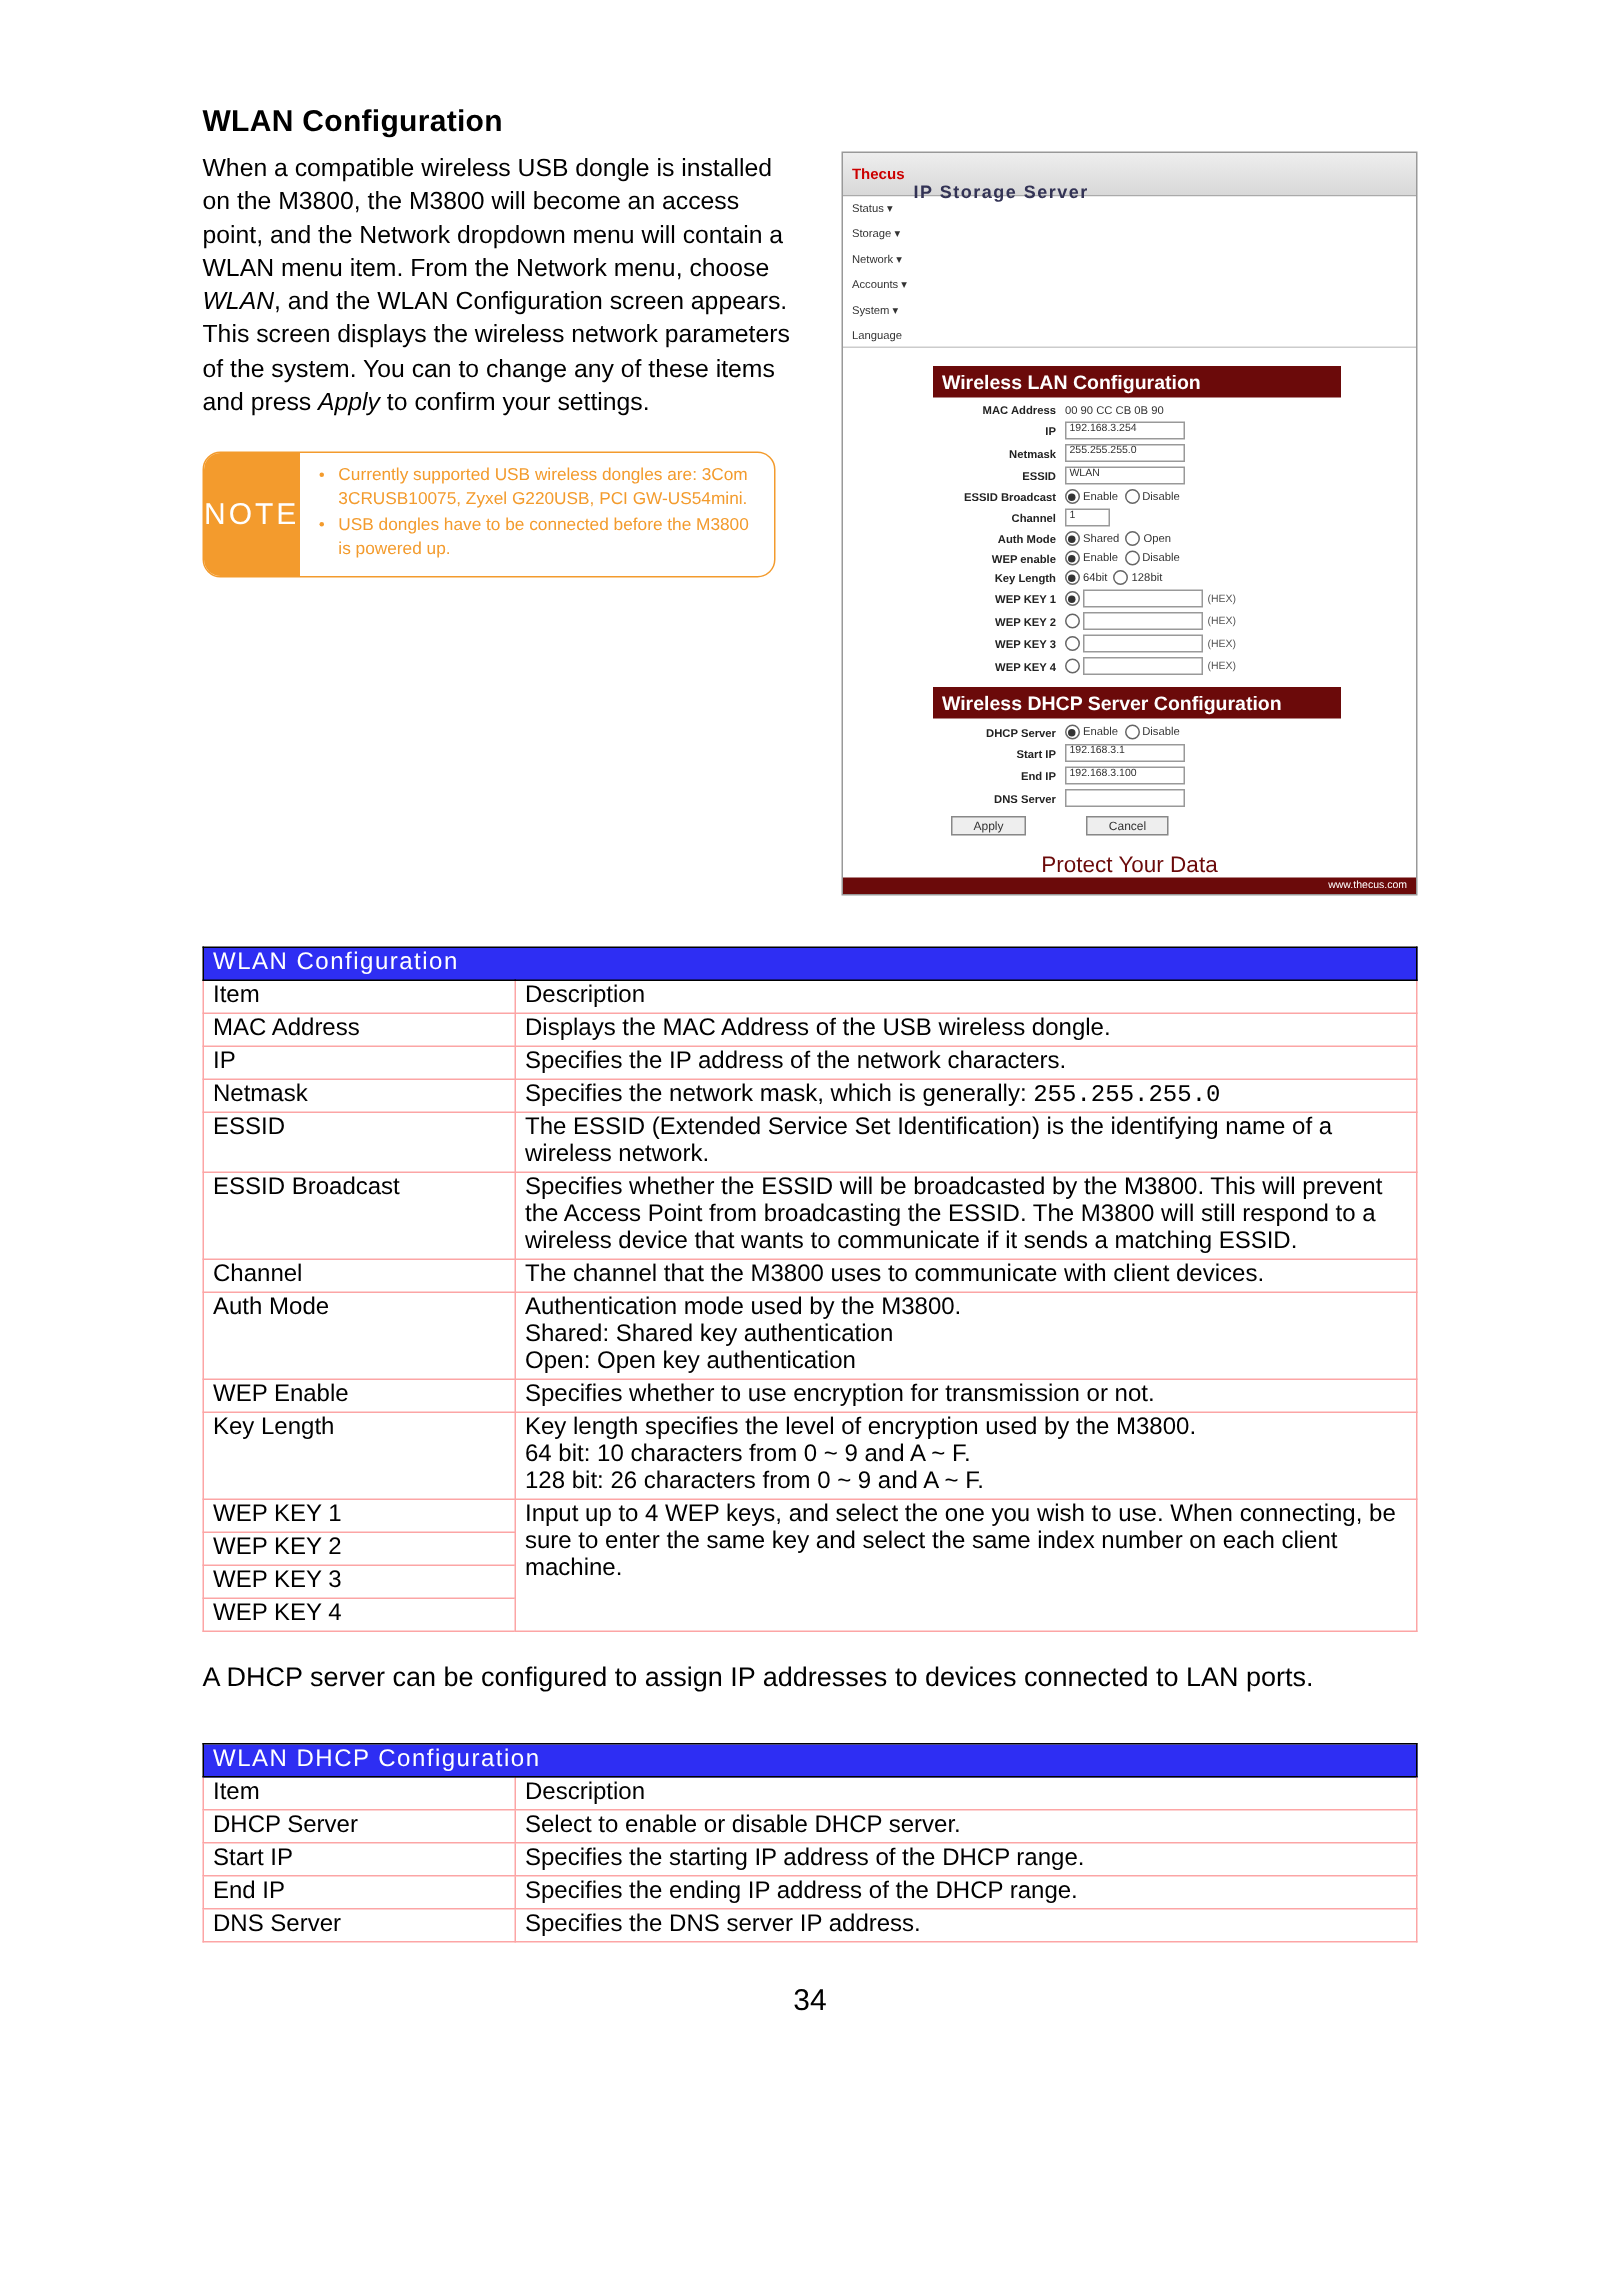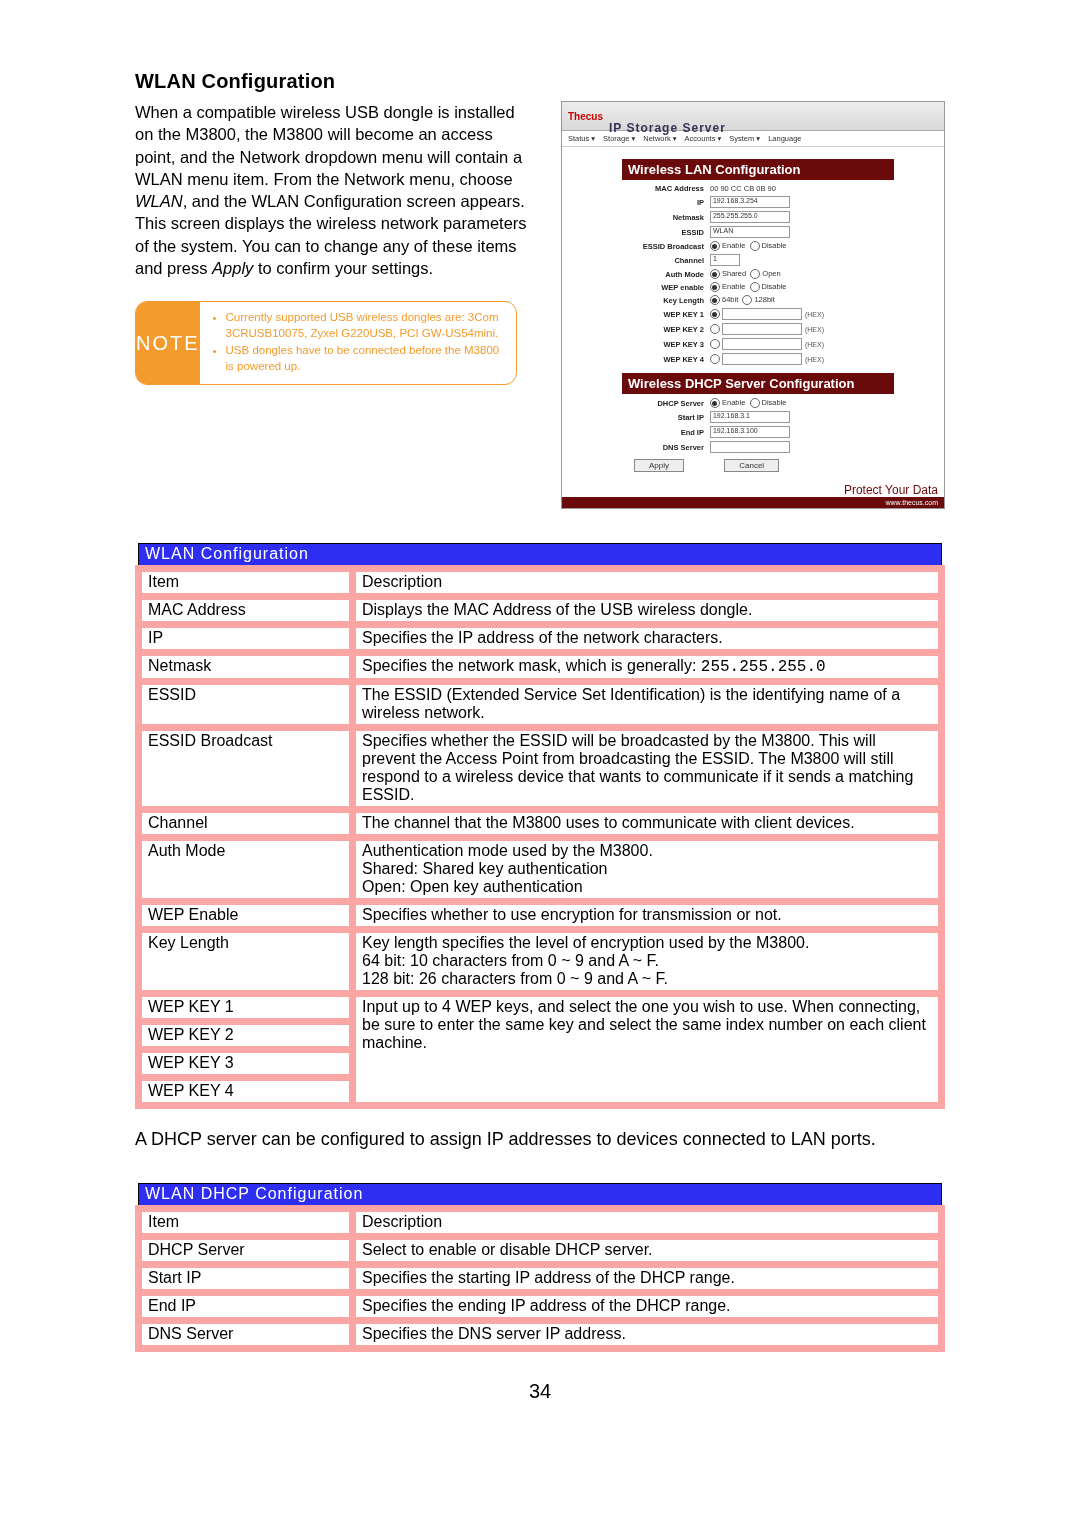--- a/index.html
+++ b/index.html
@@ -82,20 +82,21 @@
   .shot-header .logo { color:#c00; font-weight:bold; font-size:10px; margin-right:6px; }
   .shot-header .title { color:#335; font-weight:bold; font-size:12px; letter-spacing:1px;margin-top:24px; }
   .shot-menu {
     background:#fff;
     border-bottom:1px solid #ccc;
     padding:3px 6px;
     font-size:7.5px;
     color:#333;
     display:flex;
     gap:8px;
+    flex-direction:column;
   }
   .shot-menu span { white-space:nowrap; }
   .shot-body { padding: 12px 10px 8px 60px; }
   .section-bar {
     background:#6b0a0a;
     color:#fff;
     font-size:13px;
     font-weight:bold;
     padding:3px 6px;
     width: 260px;
@@ -106,33 +107,33 @@
   .fval { font-size:7.5px; }
   .tbox { border:1px solid #999; background:#fff; height:12px; width:80px; display:inline-block; font-size:7px; padding:0 2px; box-sizing:border-box; }
   .radio { display:inline-block; width:8px; height:8px; border:1px solid #666; border-radius:50%; margin-right:2px; vertical-align:middle; position:relative; }
   .radio.on::after { content:""; position:absolute; inset:1.5px; background:#333; border-radius:50%; }
   .unit { font-size:7px; color:#555; margin-left:3px; }
   .btnrow { margin-top:6px; }
   .btnrow .btn {
     display:inline-block; border:1px solid #888; background:#eee;
     padding:1px 14px; font-size:8px; margin-right:26px; margin-left:12px;
   }
-  .shot-footer { text-align:right; color:#6b0a0a; font-size:12px; padding:3px 6px 0 6px; }
+  .shot-footer { text-align:center; color:#6b0a0a; font-size:15px; padding:3px 6px 0 6px; }
   .shot-footer2 { background:#6b0a0a; color:#fff; font-size:7px; text-align:right; padding:2px 6px; }
 
   
   table.config {
     border-collapse: collapse;
     width: 100%;
     margin-top: 34px;
     font-size: 16px;
   }
   table.config + p { font-size:18px; line-height:1.35; margin:18px 0 0 0; }
   table.config td, table.config th {
-    border: 7px solid #fca5a5;
+    border: 1px solid #fca5a5;
     padding: 1px 6px 2px 6px;
     vertical-align: top;
     text-align: left;
     font-weight: normal;
   }
   table.config .title-row td {
     background: #2e2ef3;
     color: #fff;
     letter-spacing: 1px;
     border: 1px solid #000;

